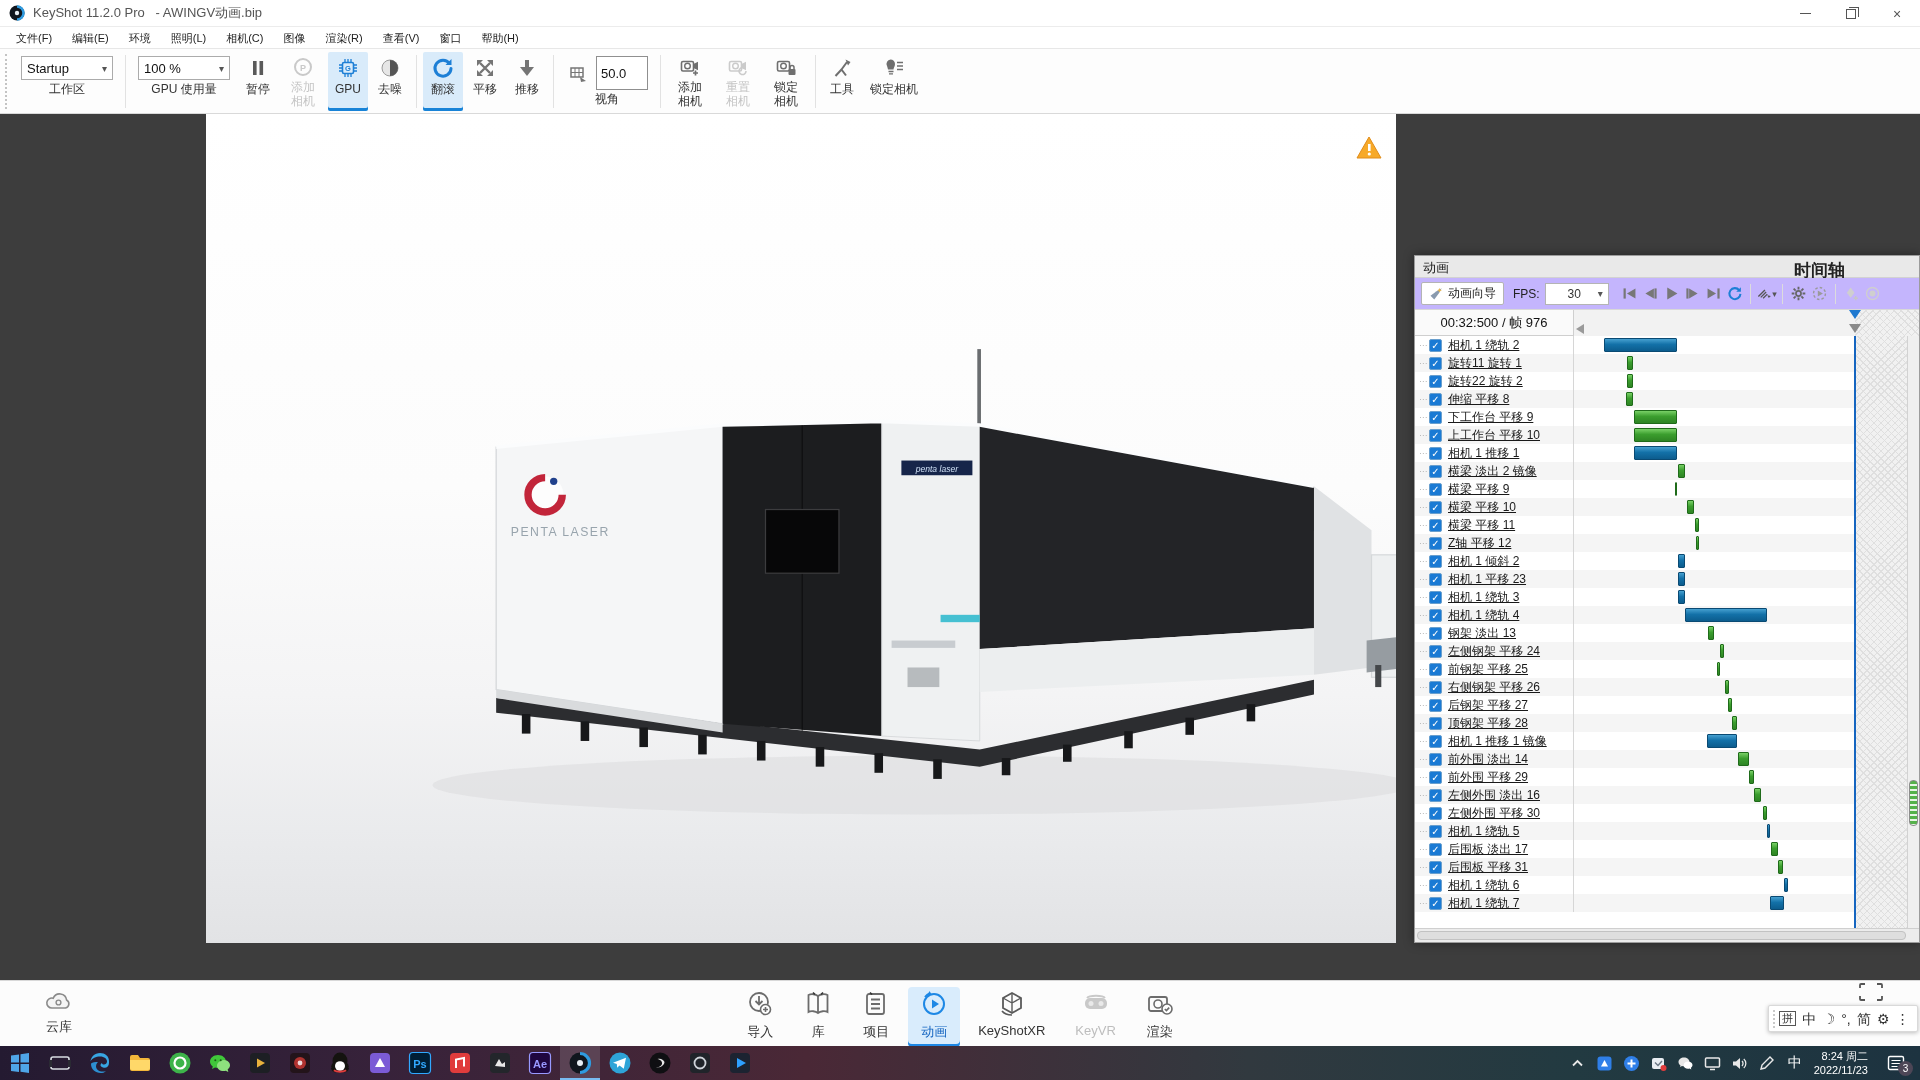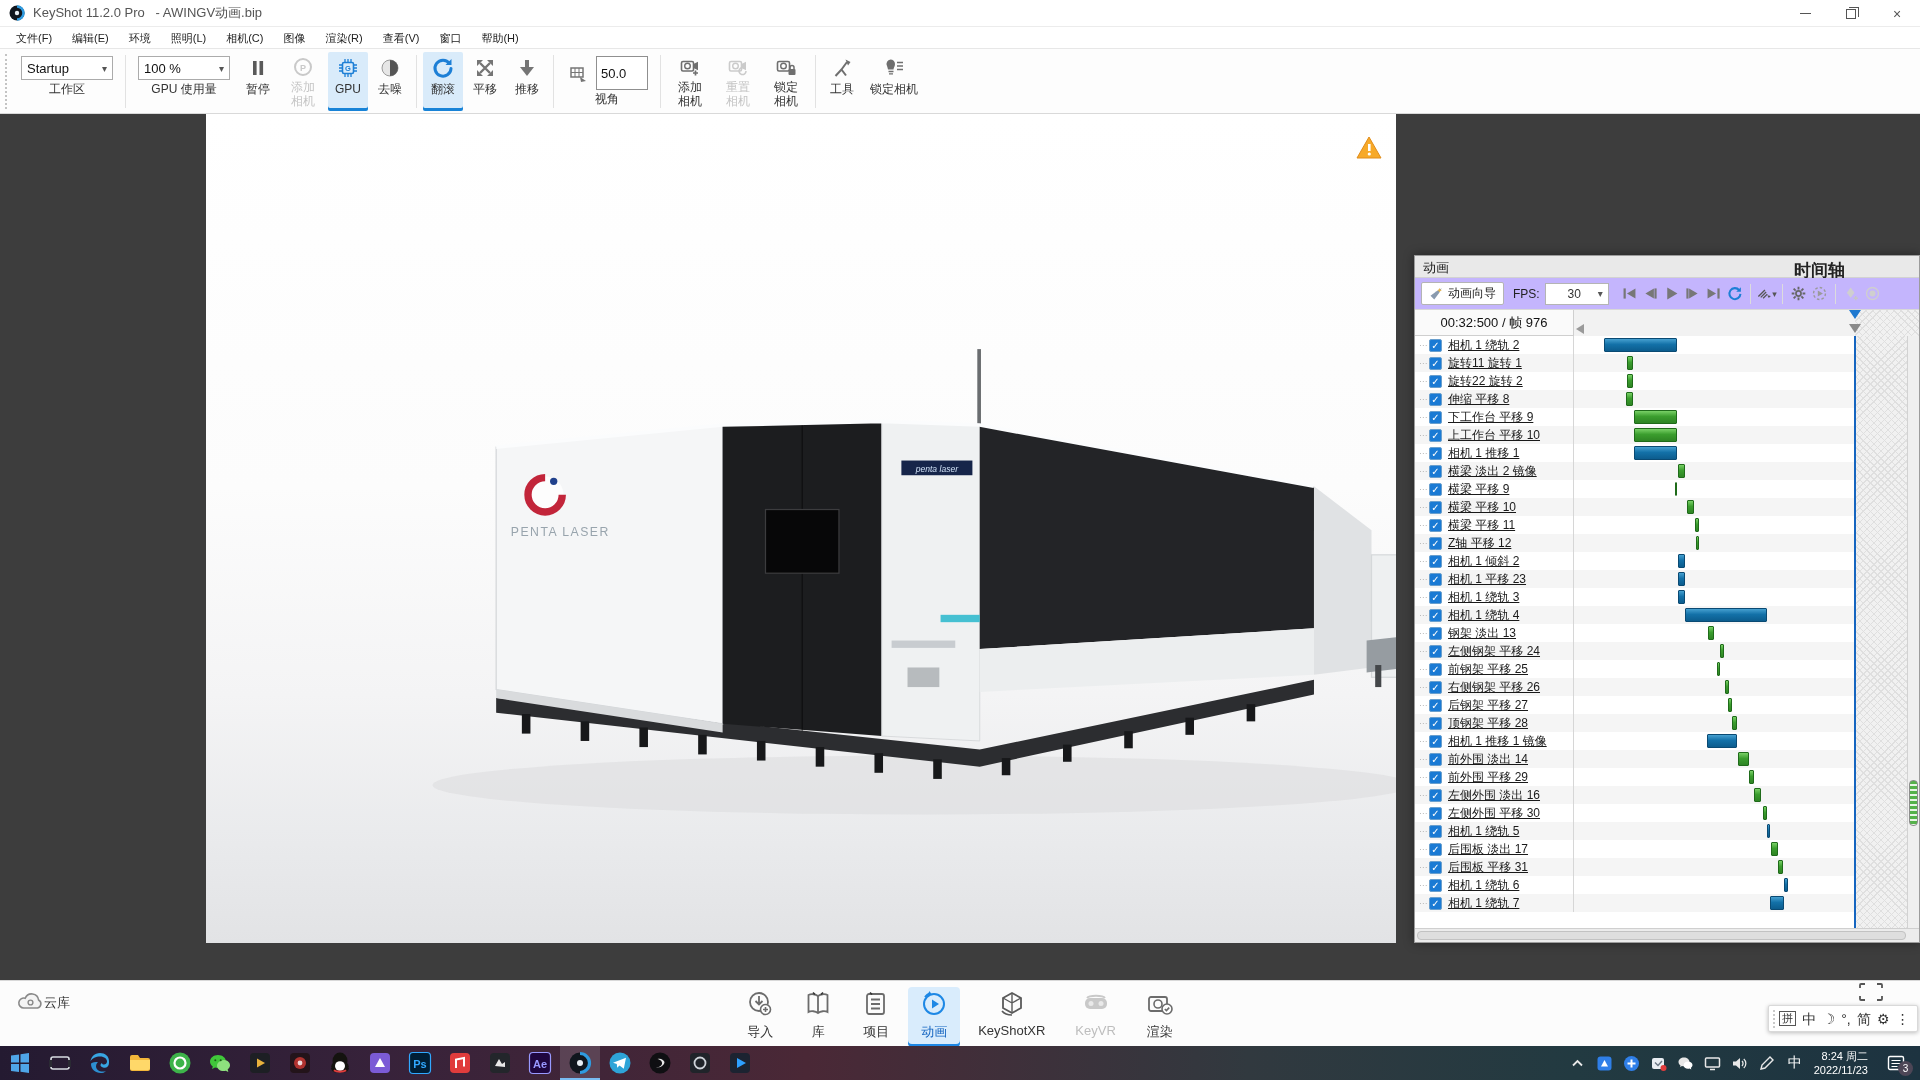--- a/index.html
+++ b/index.html
@@ -91,21 +91,21 @@
   .body-hatch { z-index:4; right:12px; }
   .ph-line { position:absolute; top:0; bottom:0; width:2px; background:#1565c0; z-index:5; }
   .vscroll { position:absolute; right:0; top:0; bottom:0; width:12px; background:#efefef; border-left:1px solid #d2d2d2; z-index:6; }
   .vthumb { position:absolute; left:1px; width:9px; height:46px; border:1px solid #8d8d8d; border-radius:4px;
       background:repeating-linear-gradient(180deg,#55b24a 0 3px,#e9f5e6 3px 5px); }
   .ap-hscroll { position:absolute; left:0; right:0; bottom:0; height:14px; background:#ececec; border-top:1px solid #cfcfcf; }
   .hthumb { position:absolute; left:2px; top:2px; height:9px; width:97%; background:#dedede; border:1px solid #c2c2c2; border-radius:4px; }
 
   
   .dock { position:absolute; left:0; right:0; top:980px; height:66px; background:#fcfcfc; border-top:1px solid #d8d8d8; }
-  .dock-cloud { position:absolute; left:16px; top:7px; width:56px; display:flex; flex-direction:row; align-items:center; }
+  .dock-cloud { position:absolute; left:16px; top:7px; width:56px; display:flex; flex-direction:column; align-items:flex-end; }
   .dock-row { position:absolute; left:0; right:0; top:6px; display:flex; justify-content:center; gap:6px; }
   .dock-item { display:flex; flex-direction:column; align-items:center; padding:3px 12px 6px 12px; border-radius:4px; position:relative; }
   .dock-item svg,.dock-cloud svg { width:28px; height:28px; }
   .dock-label { font-size:13px; color:#333; margin-top:2px; white-space:nowrap; }
   .dock-item.active { background:#d9ecfc; box-shadow: inset 0 -3px 0 #1e88e5; }
   .dock-item.active .dock-label { color:#1565c0; }
   .dock-item.disabled .dock-label { color:#bdbdbd; }
 
   
   .taskbar { position:absolute; left:0; right:0; top:1046px; height:34px;

